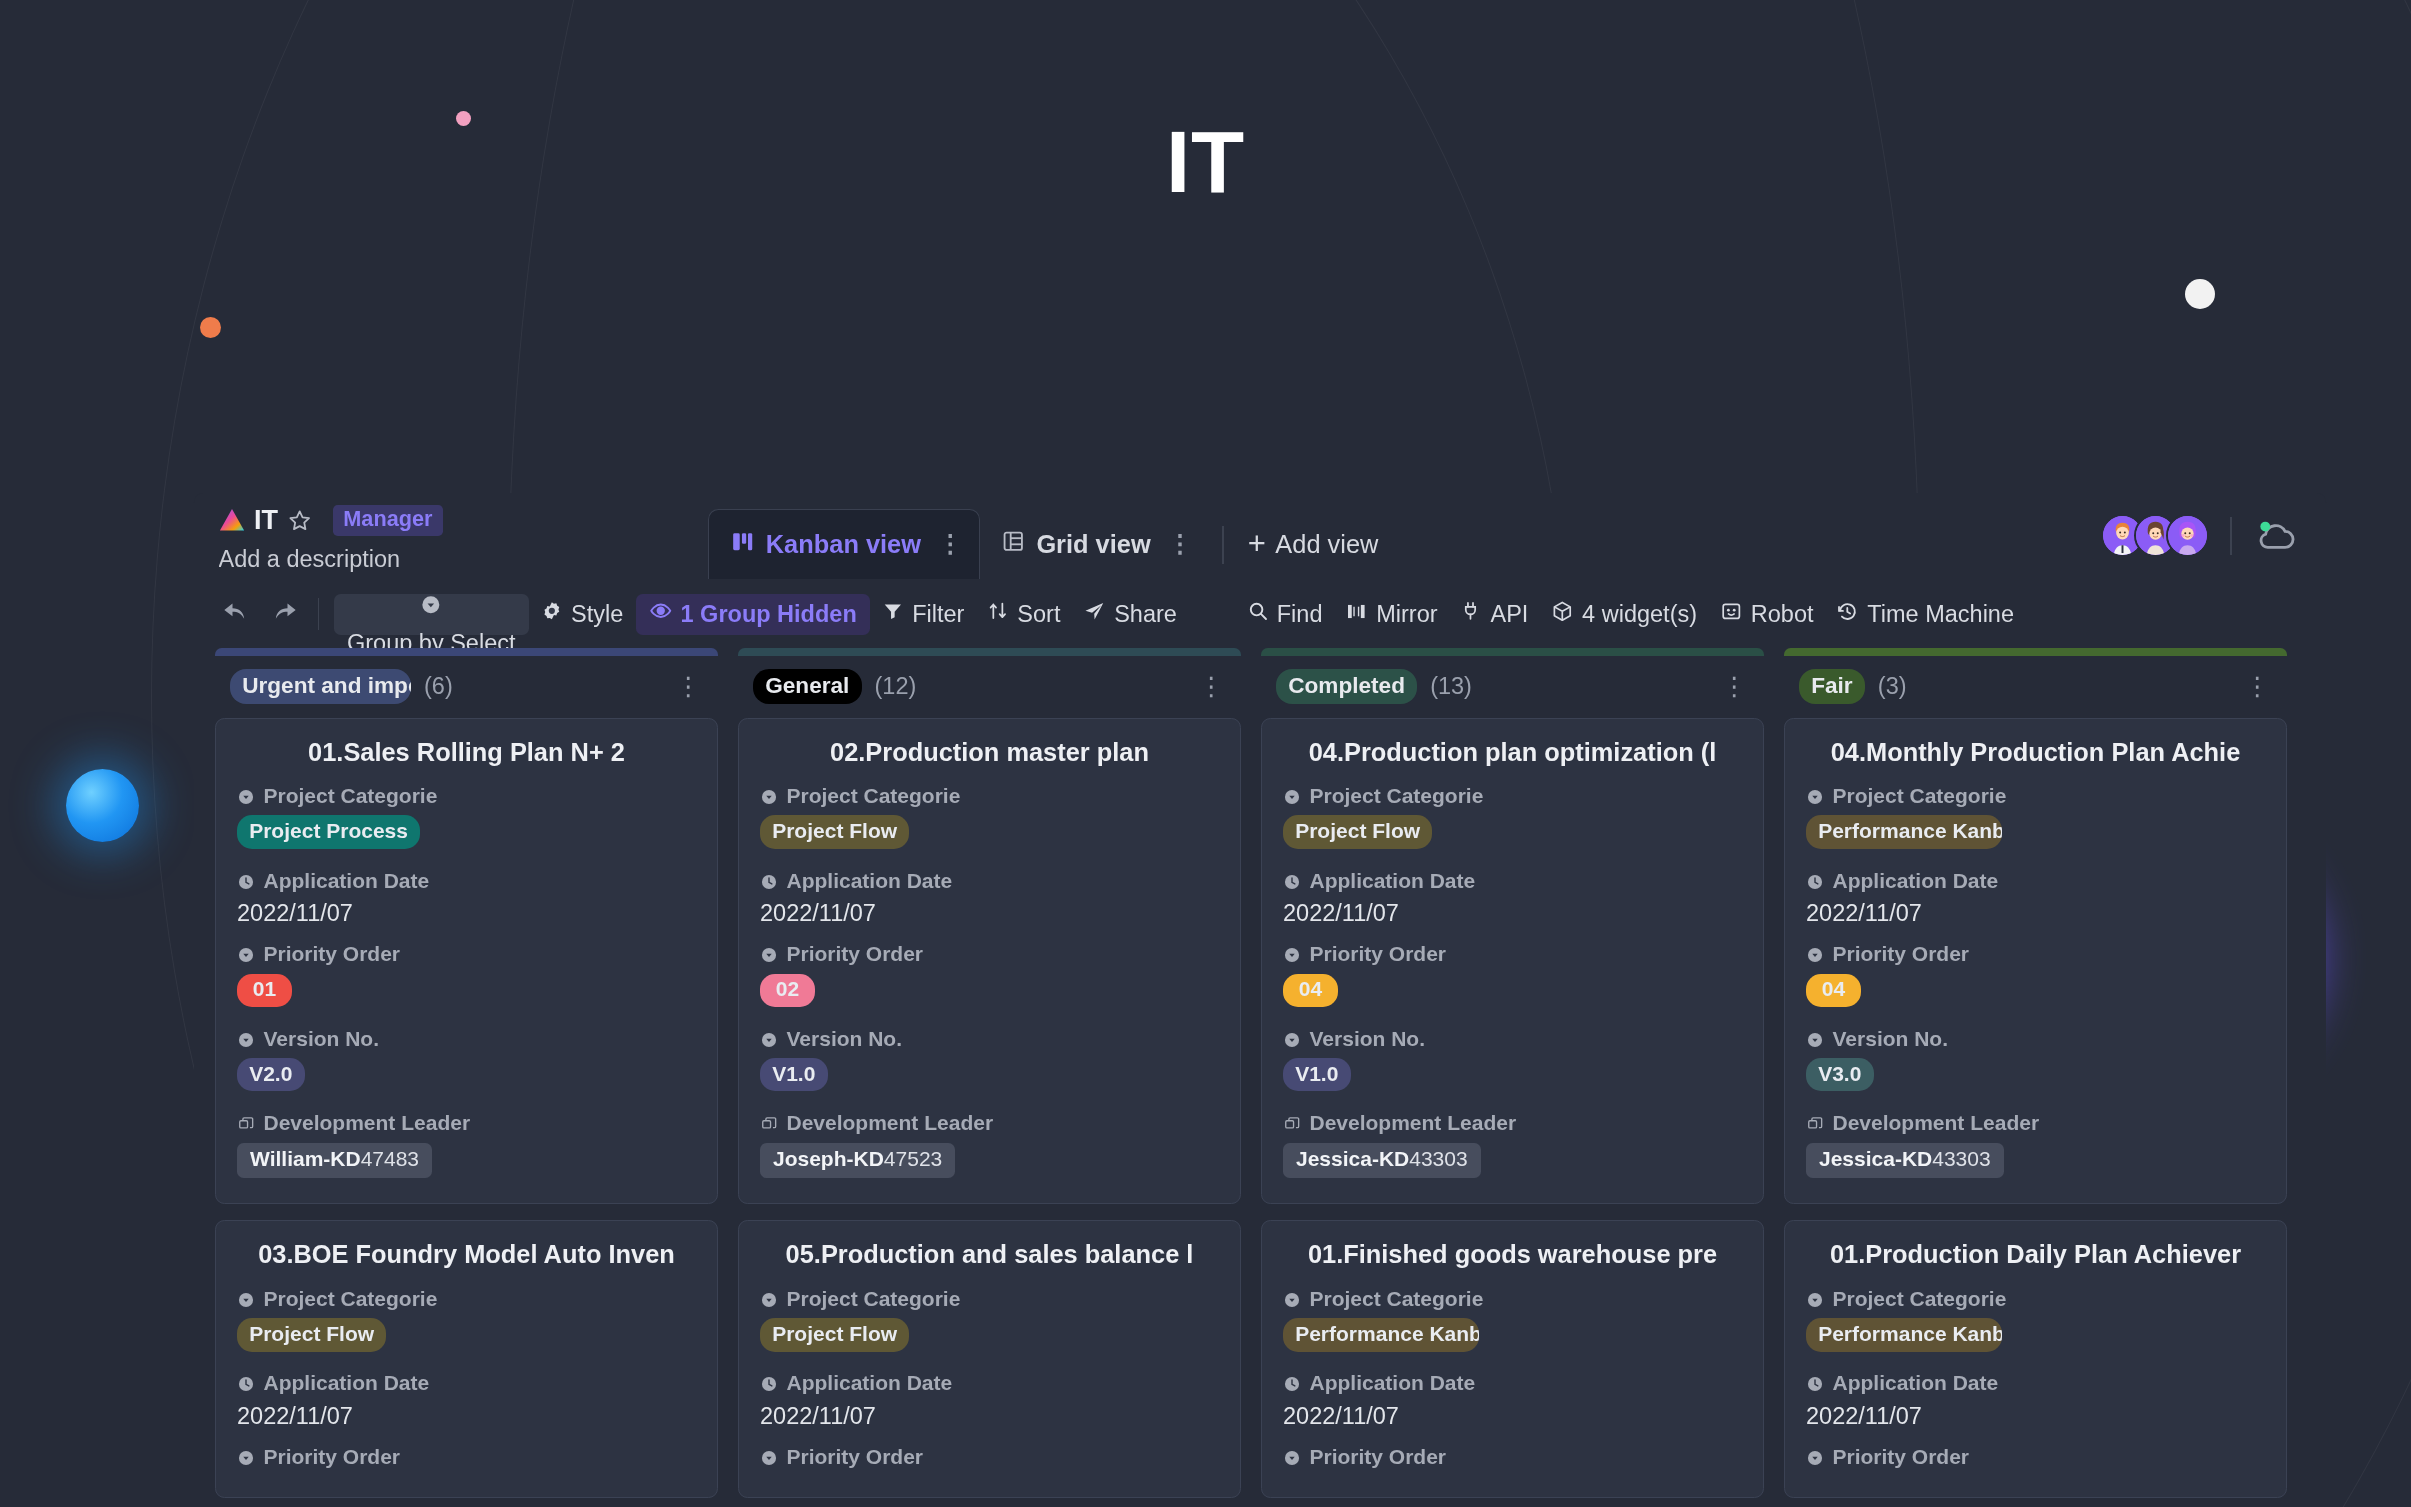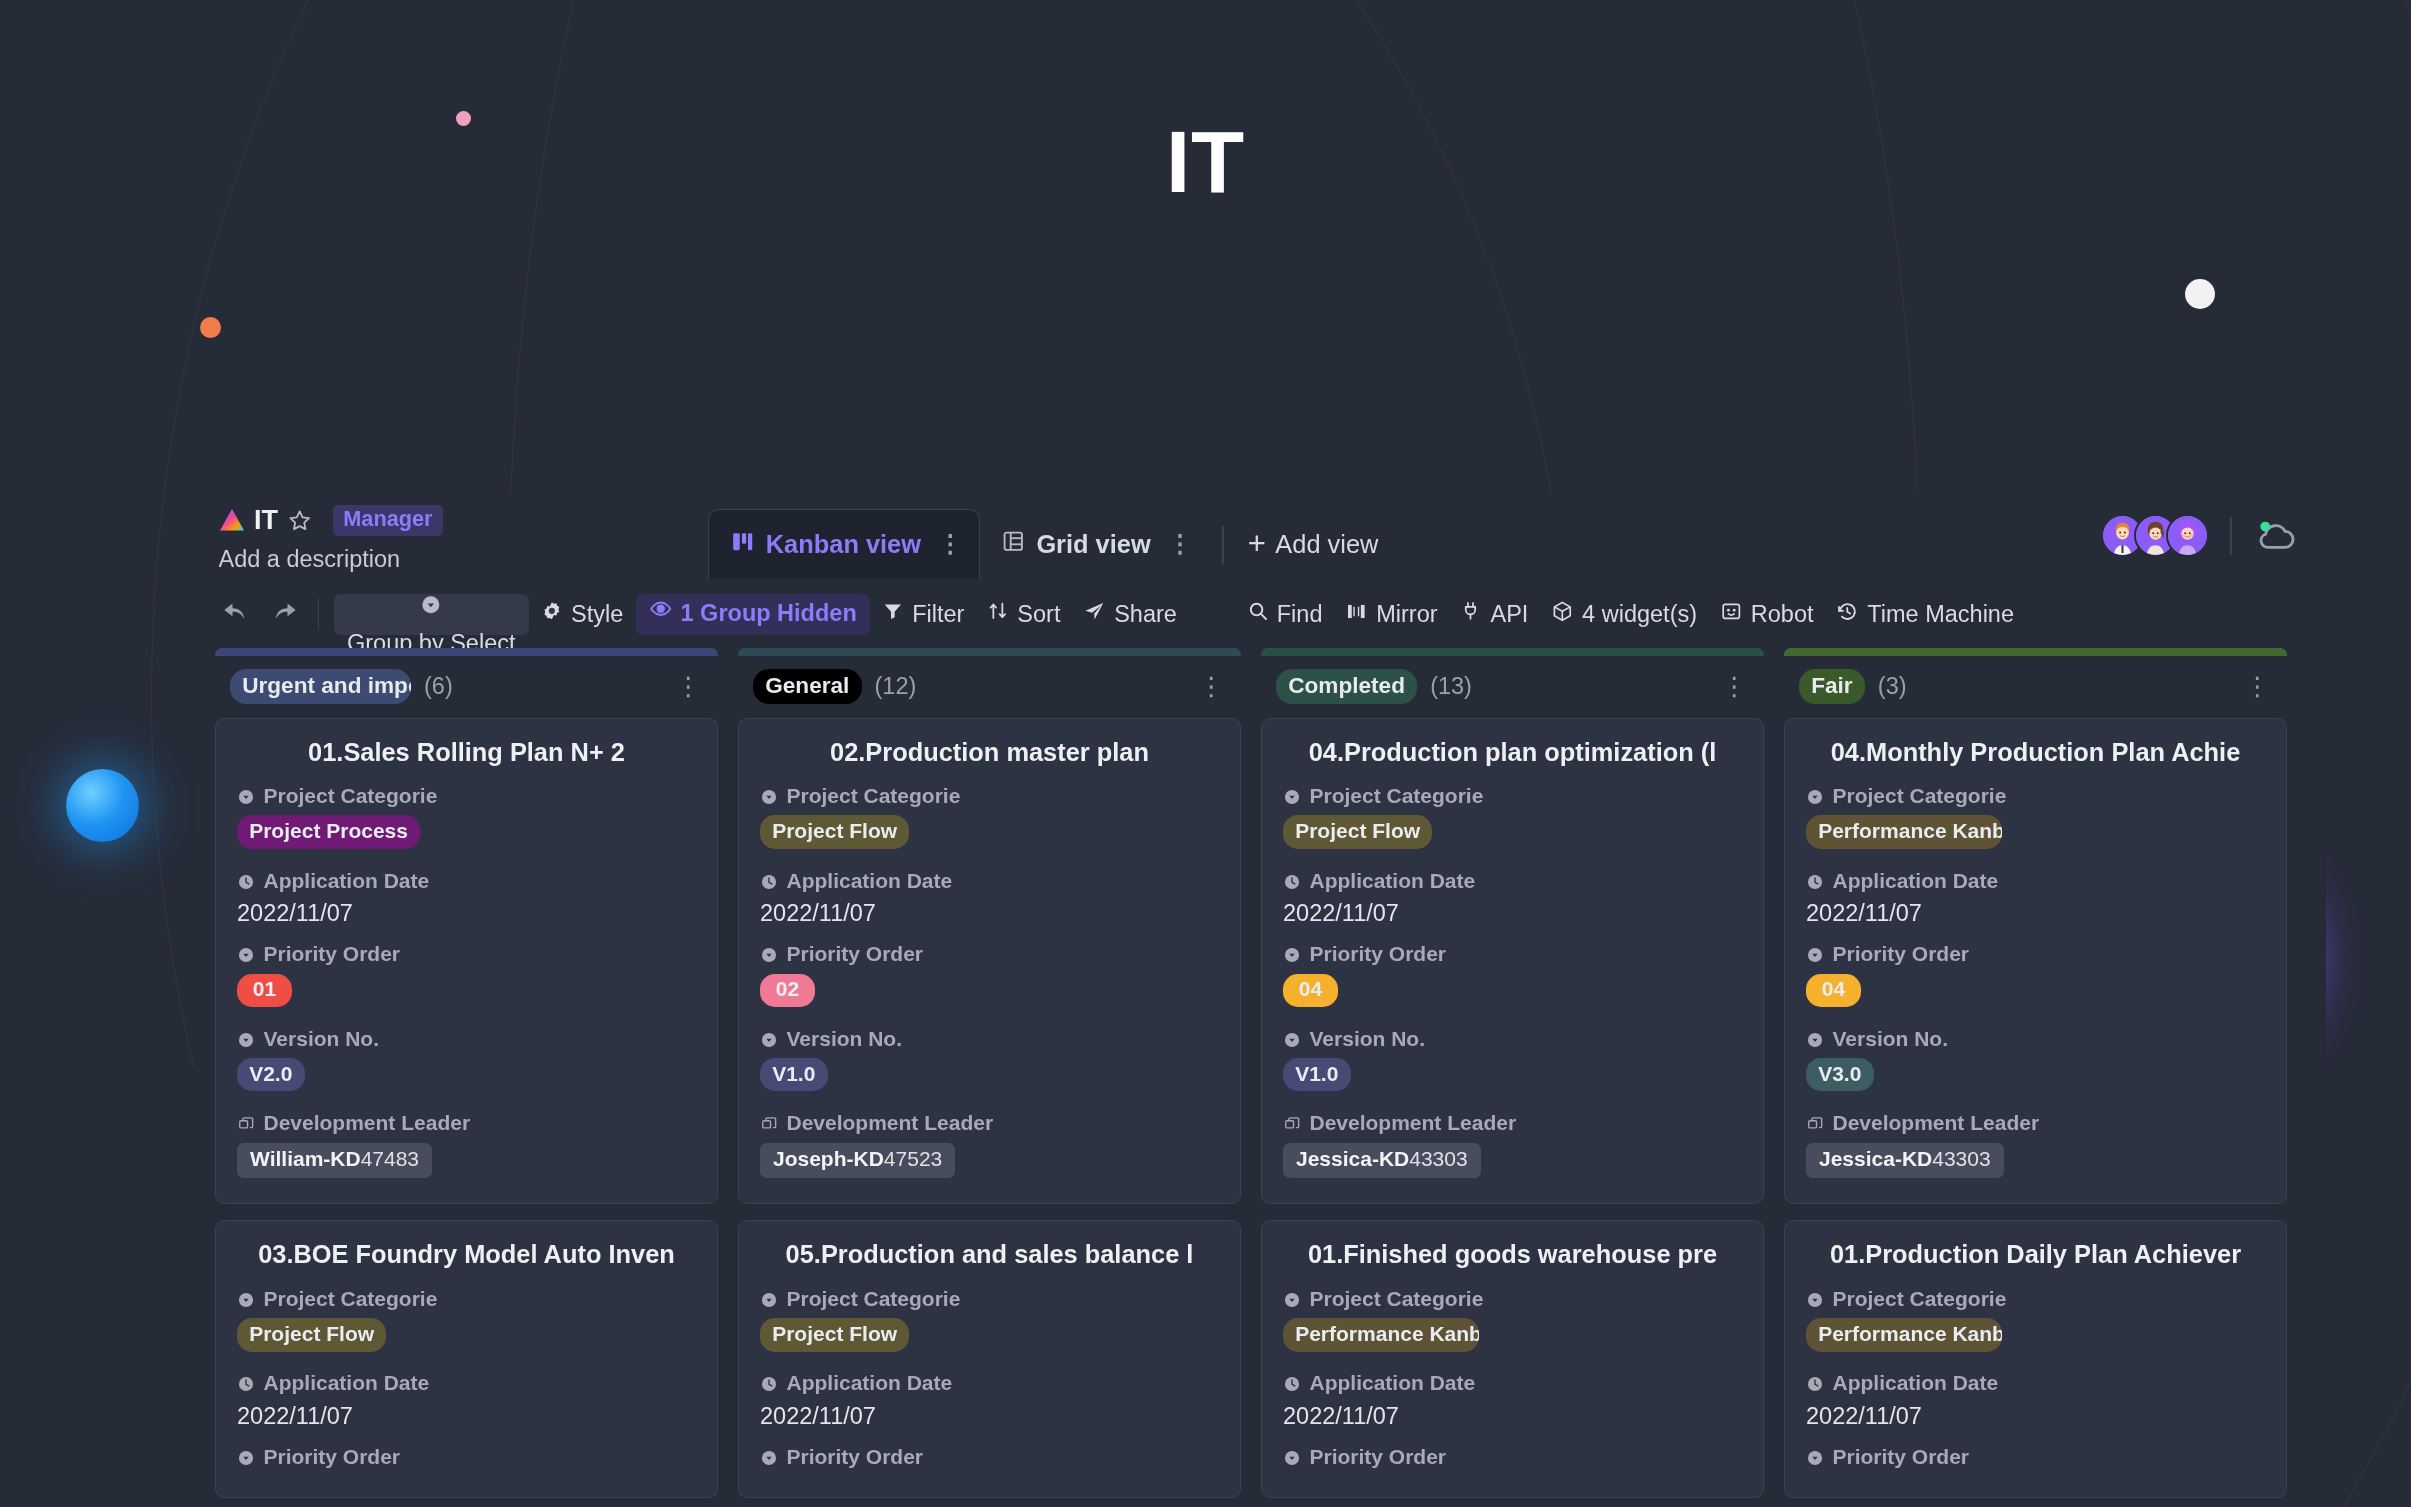--- a/index.html
+++ b/index.html
@@ -95,21 +95,21 @@
   .head-div { width:1.4px; height:38px; background:#3c4250; margin:0 21px; }
   .cloud-ico { width:49px; height:40px; position:relative; }
 
   
   .toolbar { position:relative; height:68px; display:flex; align-items:center; padding-left:21px; }
   .tb-item {
     display:flex; align-items:center; gap:8.5px; height:41px; padding:0 10.4px; margin-right:1.9px;
     font-size:23.5px; color:#d8dbe2; border-radius:6.6px; cursor:pointer; white-space:nowrap; font-weight:400;
   }
   .tb-item.boxed { background:#343a49; font-weight:400; padding:0 13px;flex-direction:column; }
-  .tb-item.hidden-grp { background:#342f58; color:#8b7cf8; font-weight:700; padding:8px 13px;align-items:flex-end; }
+  .tb-item.hidden-grp { background:#342f58; color:#8b7cf8; font-weight:700; padding:15px 13px; }
   .tb-arrow { width:41px; height:41px; display:flex; align-items:center; justify-content:center;
               margin-right:7.5px; cursor:pointer; }
   .tb-div { width:1.4px; height:32px; background:#3c4250; margin:0 15px 0 5.6px; }
   .tb-gap { width:47px; }
 
   
   .board { position:relative; display:flex; gap:20px; padding:0 0 0 21px; height:863px; overflow:hidden; }
   .col { width:503px; flex:0 0 503px; position:relative; }
   .col-top { height:7.5px; border-top-left-radius:6.6px; border-top-right-radius:6.6px; }
   .col-head {
@@ -431,21 +431,21 @@
           </div>
           <div class="col-body">
             <div class="card">
               <div class="card-title">01.Sales Rolling Plan N+ 2</div>
               <div class="field"><div class="field-label">
                   <span class="fi"><svg width="18" height="18" viewBox="0 0 24 24">
                       <circle cx="12" cy="12" r="9.4" fill="#a6abb6"></circle>
                       <path d="M8.4 10.4h7.2L12 14.8z" fill="#2d3342"></path>
                     </svg></span>
                   <span>Project Categorie</span>
-                </div><div class="pill" style="background:#701a75">Project Process</div></div>
+                </div><div class="pill" style="background:#0f766e">Project Process</div></div>
               <div class="field">
                 <div class="field-label">
                   <span class="fi"><svg width="18" height="18" viewBox="0 0 24 24">
                       <circle cx="12" cy="12" r="9.4" fill="#a6abb6"></circle>
                       <path d="M12 6.6v5.8l3.8 2.2" stroke="#2d3342" stroke-width="1.9" fill="none" stroke-linecap="round"></path>
                     </svg></span>
                   <span>Application Date</span>
                 </div>
                 <div class="field-value">2022/11/07</div>
               </div>

